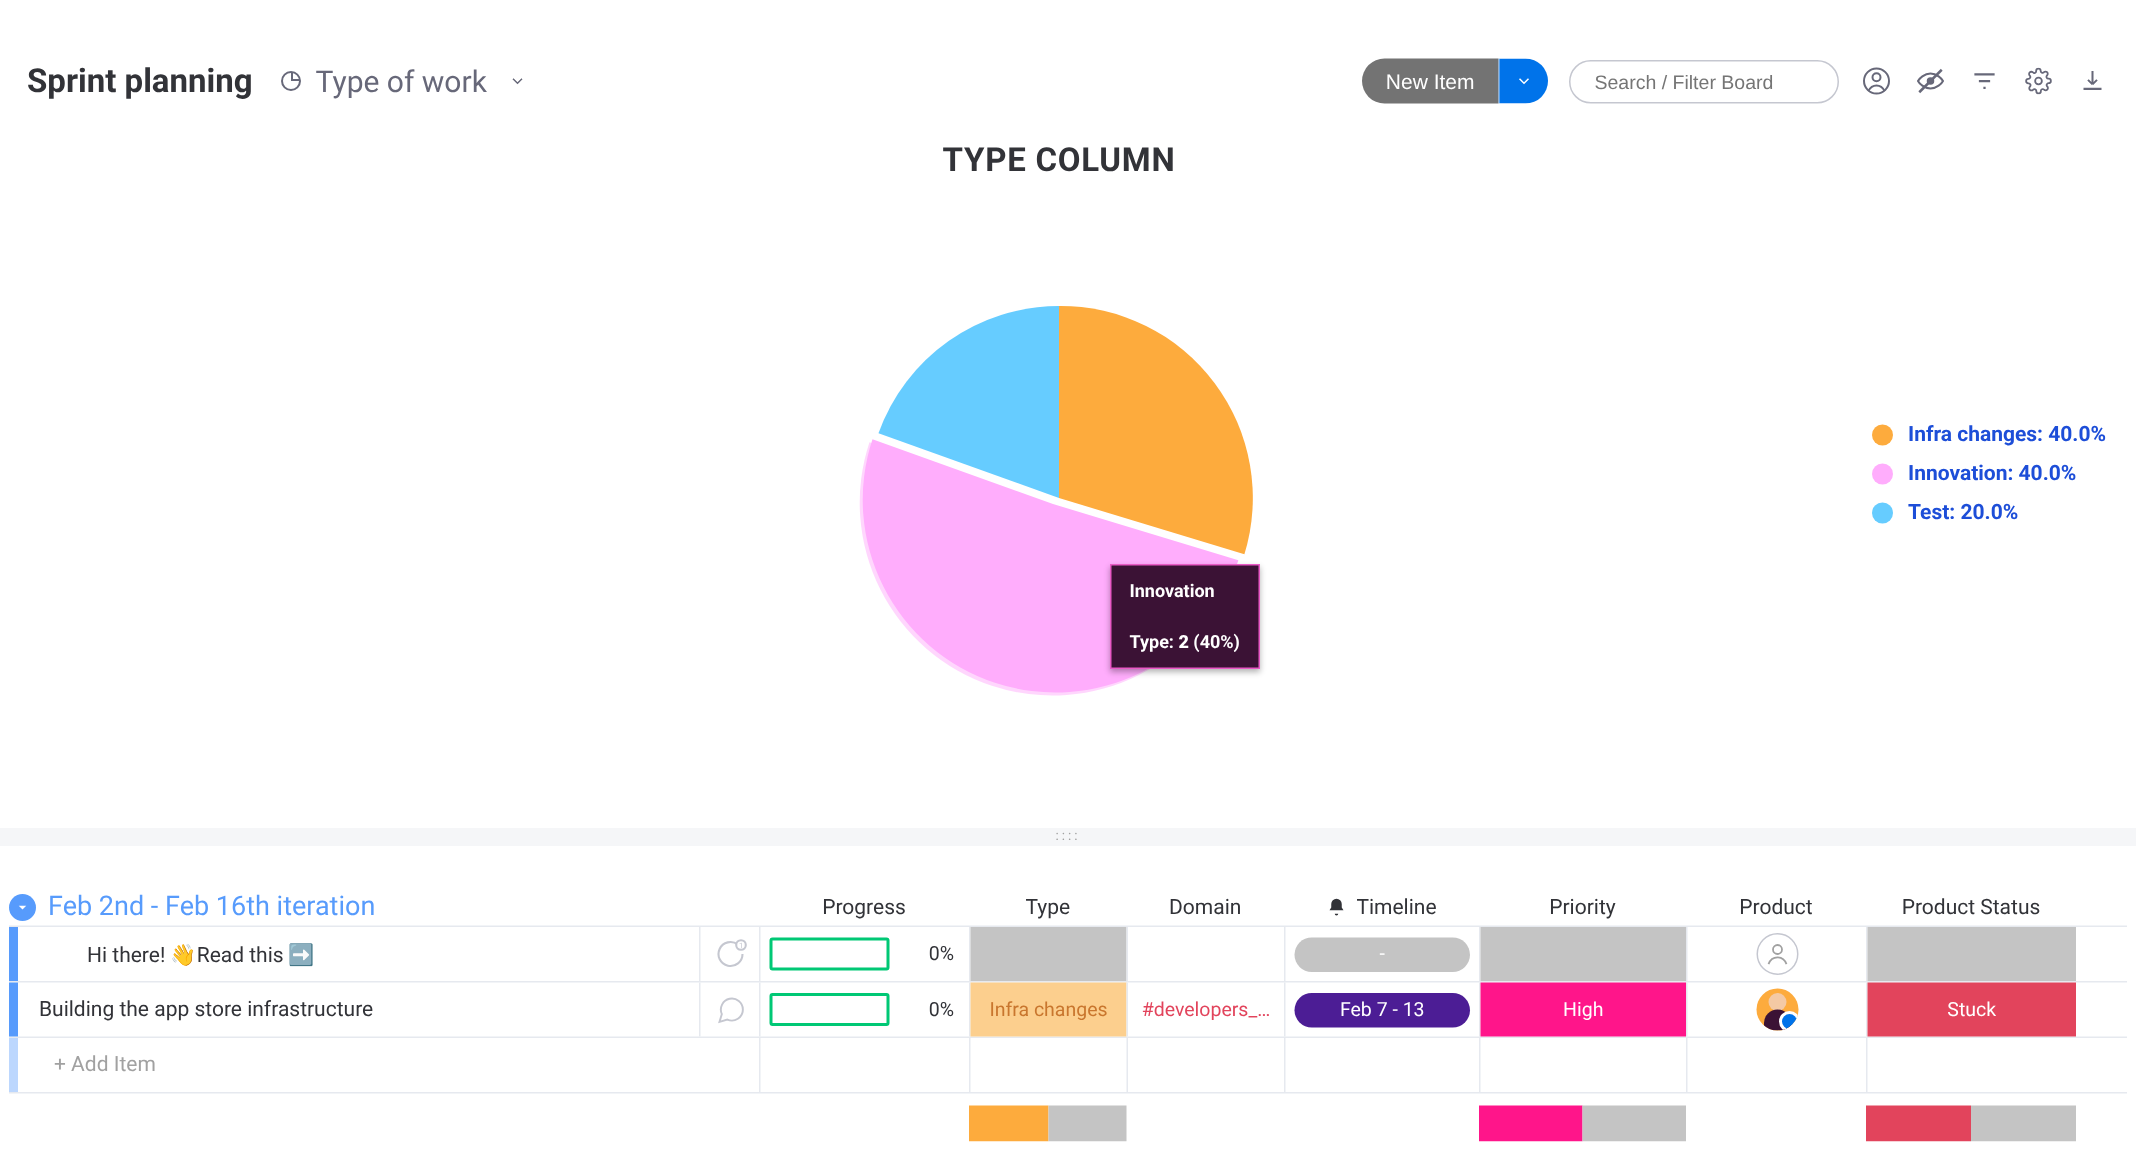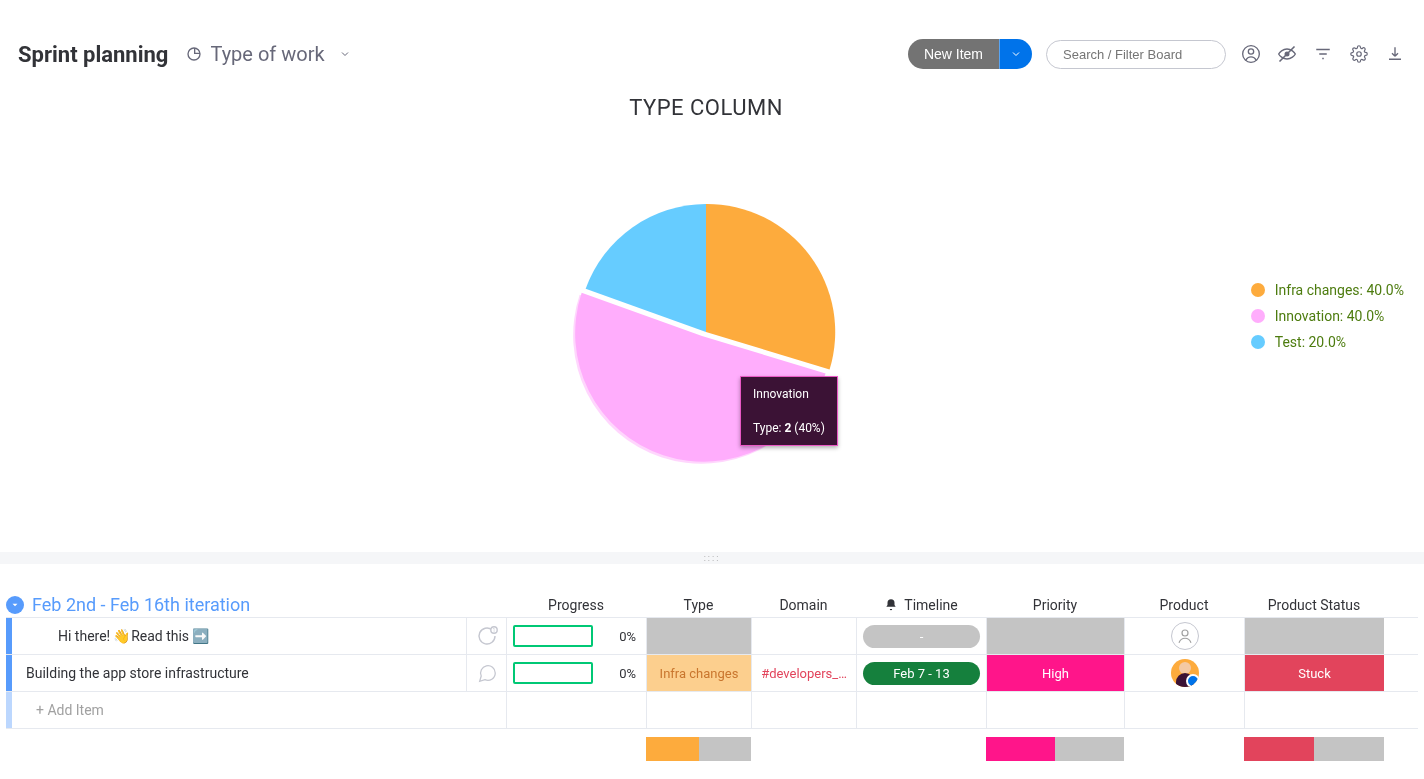--- a/index.html
+++ b/index.html
@@ -64,20 +64,21 @@
     font-size:13px;background:transparent;
   }
   .hdr-icon {
     width:22px;height:22px;color:#676879;cursor:pointer;display:flex;align-items:center;justify-content:center;
   }
   svg { display:block; }
 
   .chart-area {
     position:relative;
     padding:10px 12px 20px 0;
+    font-weight:bold;
   }
   .chart-title {
     text-align:center;
     font-size:22px;
     letter-spacing:0.5px;
     color:#323338;
     margin:6px 0 12px 0;
   }
   .pie-wrap {
     position:relative;
@@ -95,21 +96,21 @@
     min-width:84px;
     box-shadow:0 2px 4px rgba(0,0,0,0.3);
   }
   .tooltip .tt-title { margin-bottom:20px; }
   .legend {
     position:absolute;
     right:20px;
     top:50%;
     transform:translateY(-50%);
     font-size:14px;
-    color:#4d7c0f;
+    color:#1d4ed8;
   }
   .legend-row { display:flex;align-items:center;gap:10px;margin:10px 0;}
   .legend-dot { width:14px;height:14px;border-radius:50%; }
 
   .divider-bar {
     height:12px;background:#f5f6f8;position:relative;
   }
   .divider-bar .grip {
     position:absolute;left:50%;top:50%;transform:translate(-50%,-50%);
     color:#a1a1a1;letter-spacing:2px;font-size:9px;
@@ -155,21 +156,21 @@
 
   .progress-box {
     width:80px;height:22px;border:2px solid #00c875;border-radius:2px;
   }
   .progress-pct { font-size:13px;color:#323338;margin-left:auto;margin-right:4px;}
 
   .pill {
     border-radius:14px;padding:4px 10px;color:#fff;font-size:13px;width:120px;text-align:center;
   }
   .pill.gray { background:#c4c4c4; }
-  .pill.blue { background:#15803d; }
+  .pill.blue { background:#4c1d95; }
 
   .status {
     color:#fff;display:flex;align-items:center;justify-content:center;font-size:13px;height:36px;width:100%;
   }
   .status.gray { background:#c4c4c4; }
   .status.orange-light { background:#fccf8e;color:#c9762e; }
   .status.pink { background:#ff158a; }
   .status.red { background:#e2445c; }
 
   .tag-text {

